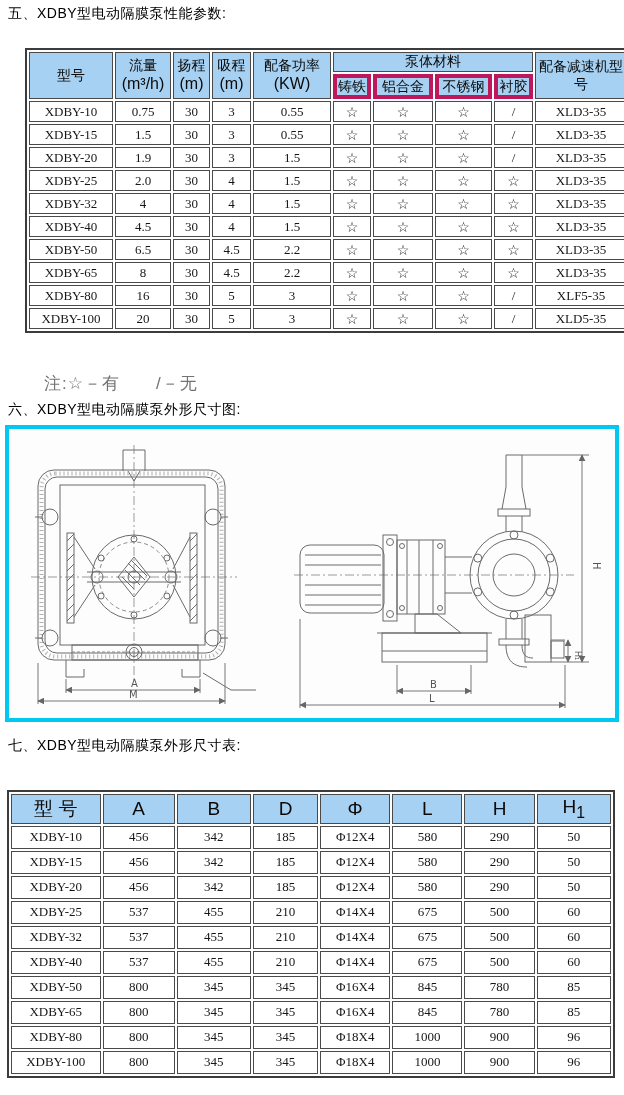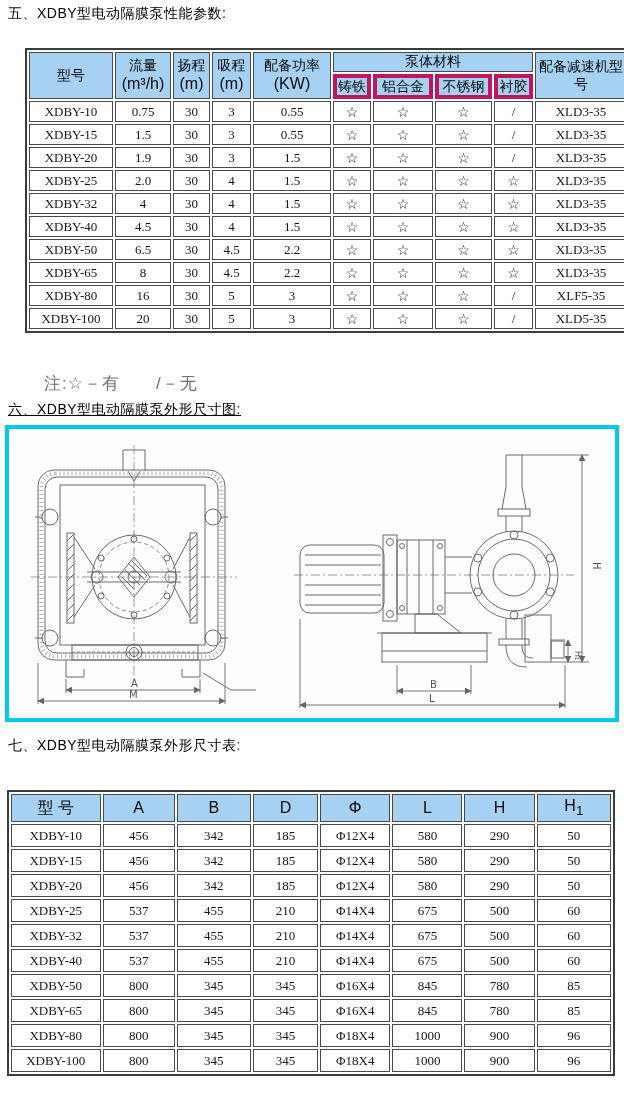--- a/index.html
+++ b/index.html
@@ -7,36 +7,36 @@
     width:624px;height:1095px;background:#ffffff;overflow:hidden;
     font-family:"Liberation Sans","DejaVu Sans",sans-serif;color:#111;
     position:relative;
   }
   .sec-title{
     position:absolute;left:8px;font-size:14px;color:#000;
     letter-spacing:0.5px;white-space:nowrap;
   }
   #title5{top:5px;text-align:center;}
   #note1{position:absolute;left:8px;top:372px;font-size:17px;color:#737373;letter-spacing:1px;margin-left:36px;}
-  #title6{top:401px;text-decoration:underline;}
+  #title6{top:401px;}
   #title7{top:737px;}
 
   table{border-collapse:separate;border-spacing:2px;table-layout:fixed;
         background:#fefefe;border:2px solid #3c3c3c;}
   #table1{position:absolute;left:25px;top:48px;width:485px;}
   #table2{position:absolute;left:7px;top:790px;width:608px;}
   th,td{
     border:1px solid #4a4a4a;text-align:center;vertical-align:middle;
     overflow:hidden;padding:0 1px;
   }
   th{
     background:#a7d1f2;font-weight:normal;font-size:14px;color:#0a0a0a;
     line-height:1.25;
   }
-  #table2 th{font-size:16px;height:26px;}
+  #table2 th{font-size:19px;height:26px;}
   td{
     background:#ffffff;font-size:13px;color:#161616;
     font-family:"Liberation Serif","DejaVu Sans",serif;
   }
   #table1 td{height:19px;}
   #table2 td{height:21px;}
   #table1 .sub-b{border:4px solid #be185d;}
   .unit{font-size:16px;}
   td.star{font-size:14px;font-family:"DejaVu Sans",sans-serif;}
 

